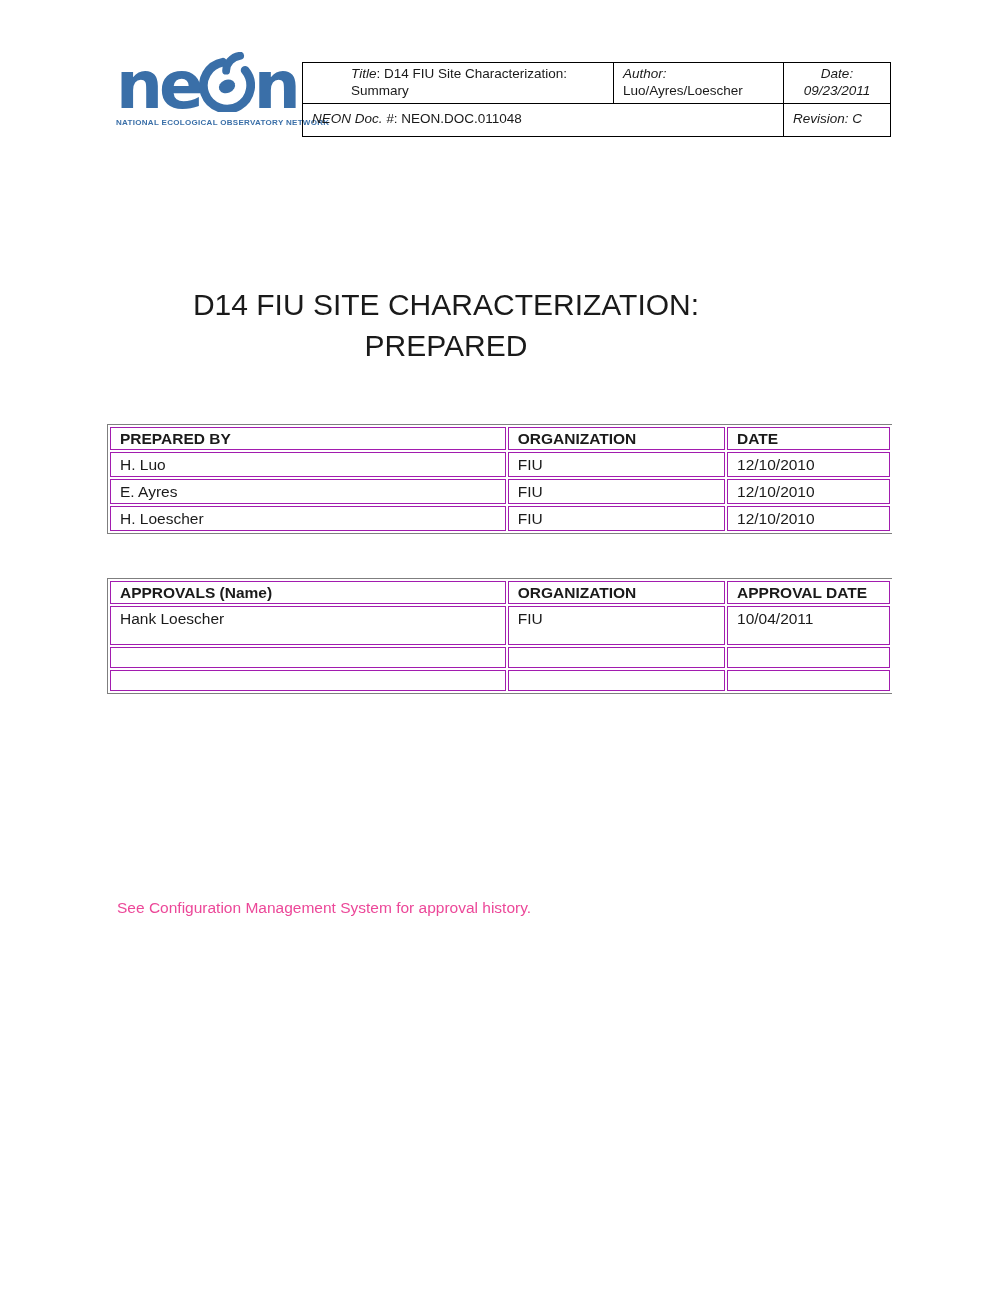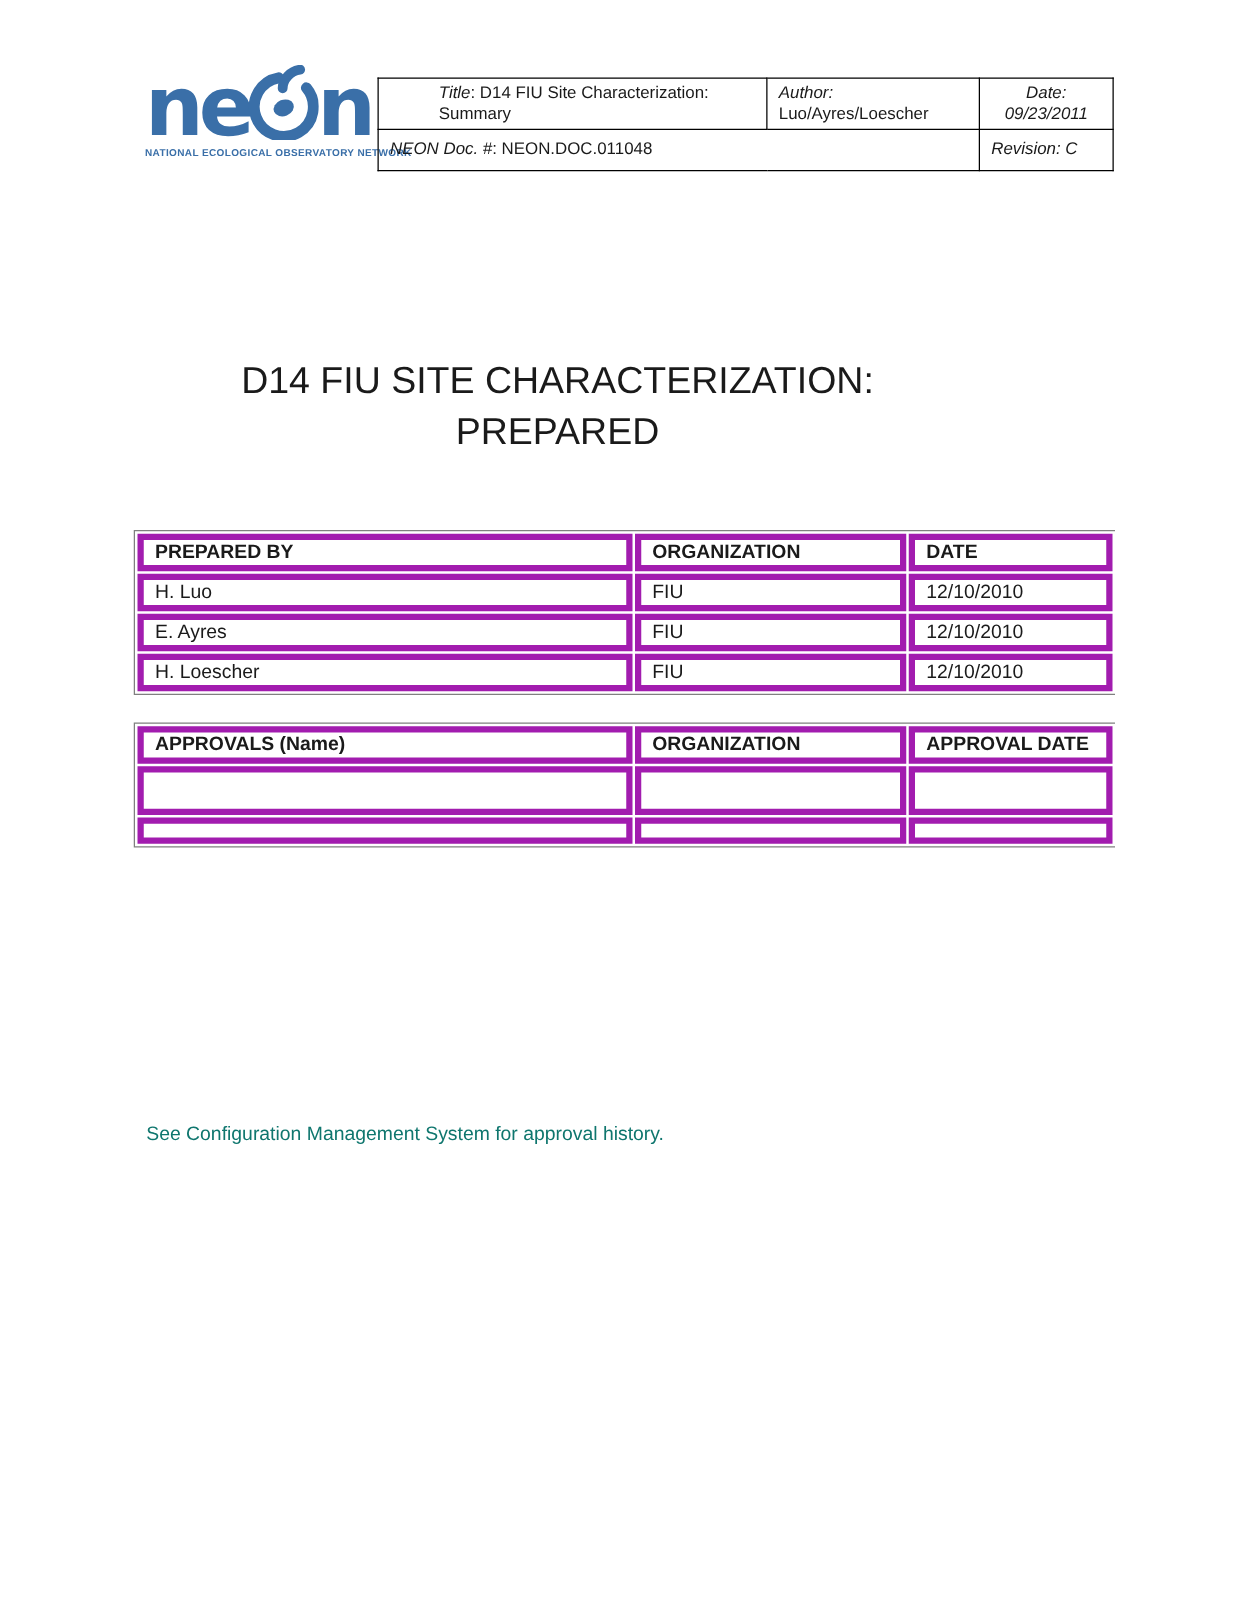--- a/index.html
+++ b/index.html
@@ -87,21 +87,21 @@
     border-collapse: separate;
     border-spacing: 2px;
     border: 1px solid #7f7f7f;
     table-layout: fixed;
     background: #ffffff;
   }
   .doc-table col.c1 { width: 51%; }
   .doc-table col.c2 { width: 28%; }
   .doc-table col.c3 { width: 21%; }
   .doc-table th, .doc-table td {
-    border: 5px solid #a21caf;
+    border: 1px solid #a21caf;
     padding: 1px 9px;
     font-size: 15.5px;
     text-align: left;
     vertical-align: middle;
     overflow: hidden;
     white-space: nowrap;
   }
   .doc-table th { font-weight: bold; height: 23px; }
   .doc-table td { height: 25px; font-weight: normal; }
 
@@ -111,21 +111,21 @@
 
   .tbl-approvals tbody tr:first-child td { height: 39px; vertical-align: top; padding-top: 3px; }
   .tbl-approvals tbody tr:not(:first-child) td { height: 21px; }
 
   
   .footer-note {
     position: absolute;
     left: 117px;
     top: 899px;
     font-size: 15.5px;
-    color: #0f766e;
+    color: #ec4899;
   }
 </style>
 </head>
 <body>
 
 <div class="page">
 
   <div class="logo">
     <div class="logo-row">
       <span class="logo-letters">ne</span>
@@ -198,20 +198,25 @@
       </colgroup>
   <thead>
         <tr>
           <th>APPROVALS (Name)</th>
           <th>ORGANIZATION</th>
           <th>APPROVAL DATE</th>
         </tr>
       </thead>
       <tbody>
         <tr>
+          <td>Hank Loescher</td>
+          <td>FIU</td>
+          <td>10/04/2011</td>
+        </tr>
+        <tr>
           <td></td>
           <td></td>
           <td></td>
         </tr>
         <tr>
           <td></td>
           <td></td>
           <td></td>
         </tr>
       </tbody>

